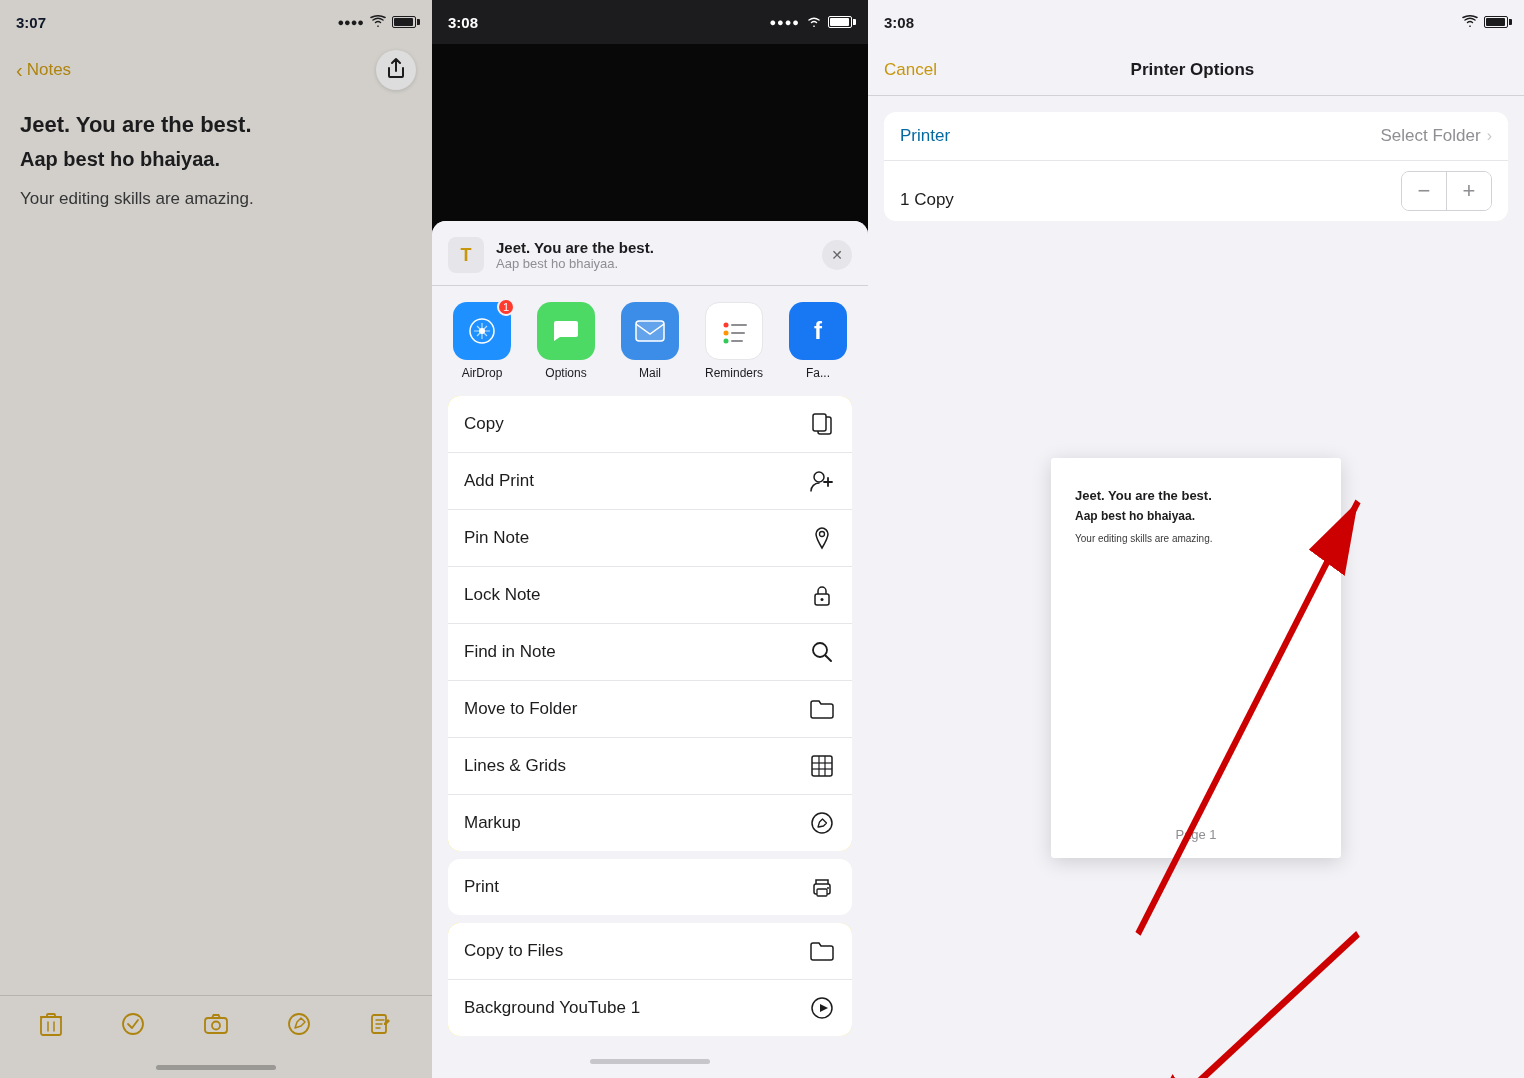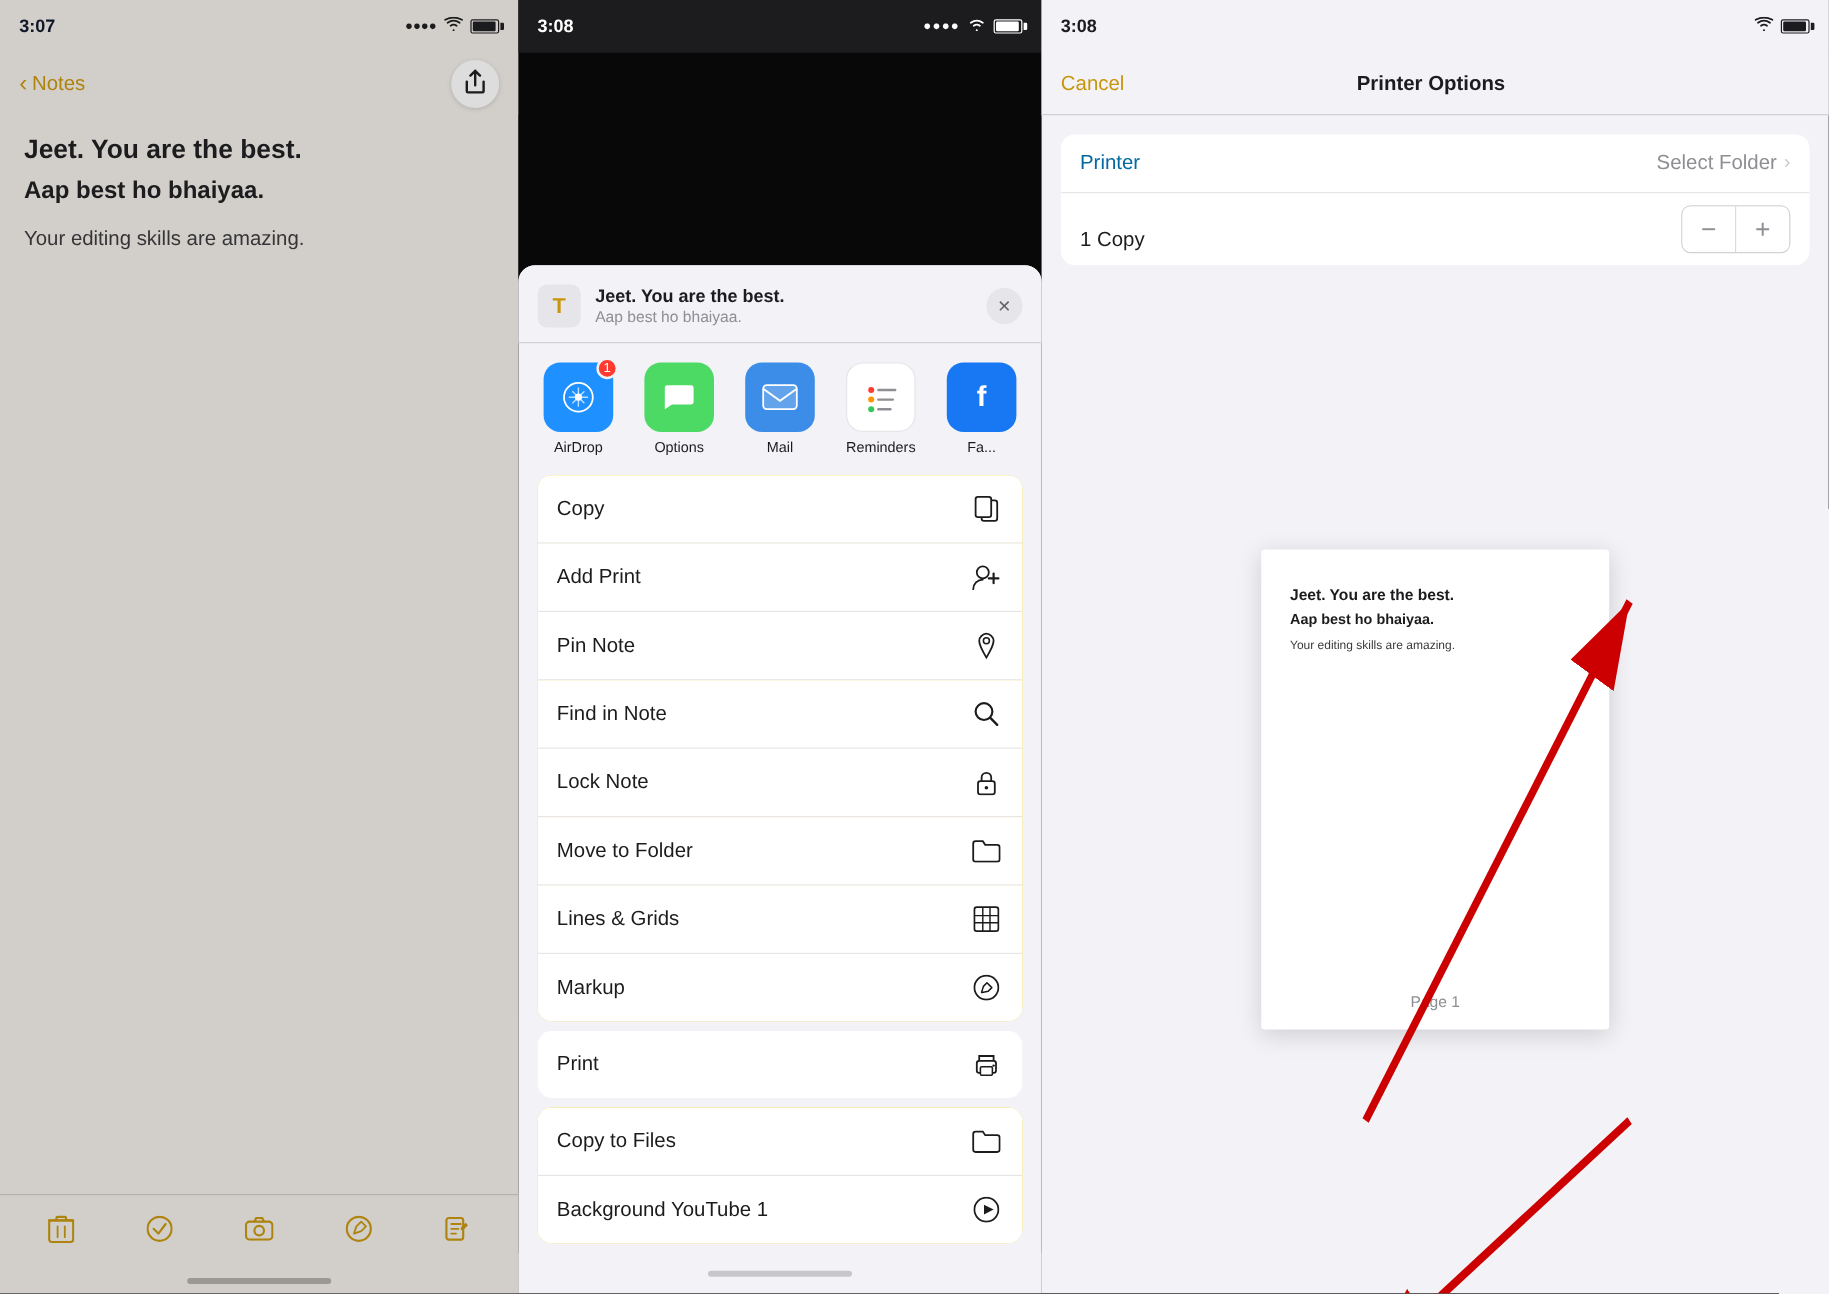--- a/index.html
+++ b/index.html
@@ -671,36 +671,36 @@
         <span class="share-action-label">Pin Note</span>
         <span class="share-action-icon">
           <svg width="18" height="24" viewBox="0 0 18 24" fill="none">
             <path d="M9 2C6 2 3 5 3 8c0 4 6 14 6 14s6-10 6-14c0-3-3-6-6-6z" stroke="#1c1c1e" stroke-width="1.5" fill="none"></path>
             <circle cx="9" cy="8" r="2.5" stroke="#1c1c1e" stroke-width="1.3" fill="none"></circle>
           </svg>
         </span>
       </div>
 
       <div class="share-action-item">
-        <span class="share-action-label">Find in Note</span>
-        <span class="share-action-icon">
-          <svg width="22" height="22" viewBox="0 0 22 22" fill="none">
-            <circle cx="9" cy="9" r="7" stroke="#1c1c1e" stroke-width="1.8" fill="none"></circle>
-            <line x1="14.5" y1="14.5" x2="20" y2="20" stroke="#1c1c1e" stroke-width="2" stroke-linecap="round"></line>
-          </svg>
-        </span>
-      </div>
-
-      <div class="share-action-item">
         <span class="share-action-label">Lock Note</span>
         <span class="share-action-icon">
           <svg width="18" height="22" viewBox="0 0 18 22" fill="none">
             <rect x="2" y="10" width="14" height="11" rx="2" stroke="#1c1c1e" stroke-width="1.5" fill="none"></rect>
             <path d="M5 10V7a4 4 0 018 0v3" stroke="#1c1c1e" stroke-width="1.5" fill="none"></path>
             <circle cx="9" cy="15.5" r="1.5" fill="#1c1c1e"></circle>
+          </svg>
+        </span>
+      </div>
+
+      <div class="share-action-item">
+        <span class="share-action-label">Find in Note</span>
+        <span class="share-action-icon">
+          <svg width="22" height="22" viewBox="0 0 22 22" fill="none">
+            <circle cx="9" cy="9" r="7" stroke="#1c1c1e" stroke-width="1.8" fill="none"></circle>
+            <line x1="14.5" y1="14.5" x2="20" y2="20" stroke="#1c1c1e" stroke-width="2" stroke-linecap="round"></line>
           </svg>
         </span>
       </div>
 
       <div class="share-action-item">
         <span class="share-action-label">Move to Folder</span>
         <span class="share-action-icon">
           <svg width="24" height="20" viewBox="0 0 24 20" fill="none">
             <path d="M1 4a2 2 0 012-2h6l2 3h10a2 2 0 012 2v10a2 2 0 01-2 2H3a2 2 0 01-2-2V4z" stroke="#1c1c1e" stroke-width="1.5" fill="none"></path>
           </svg>

